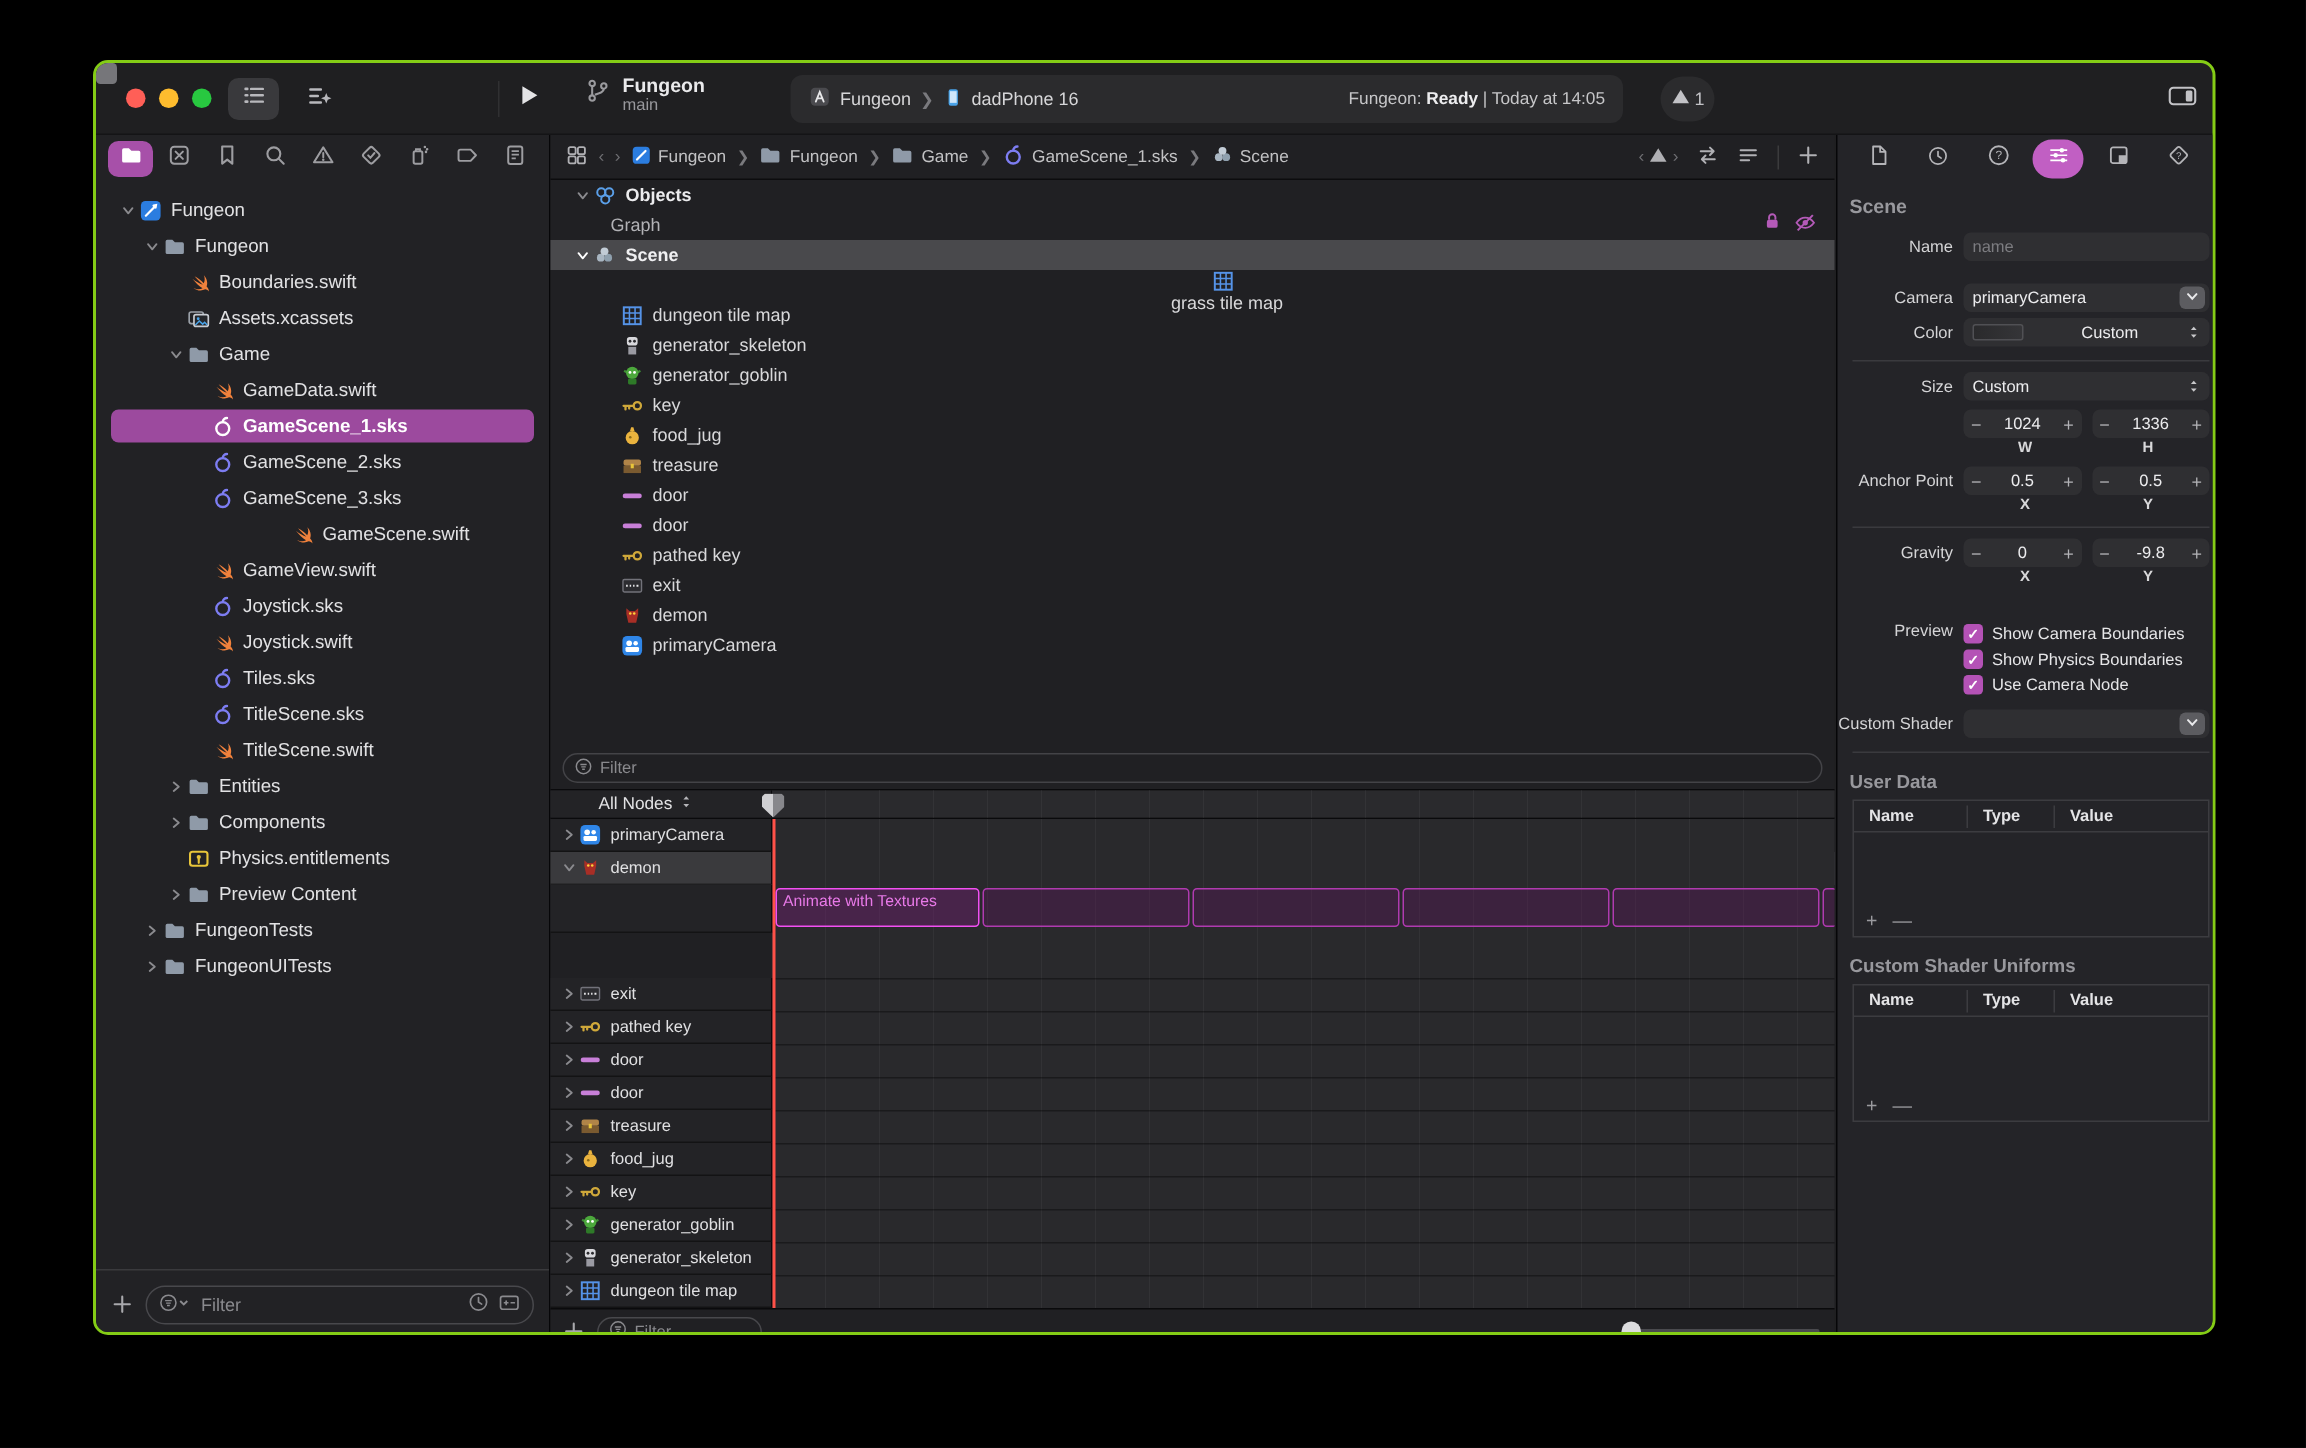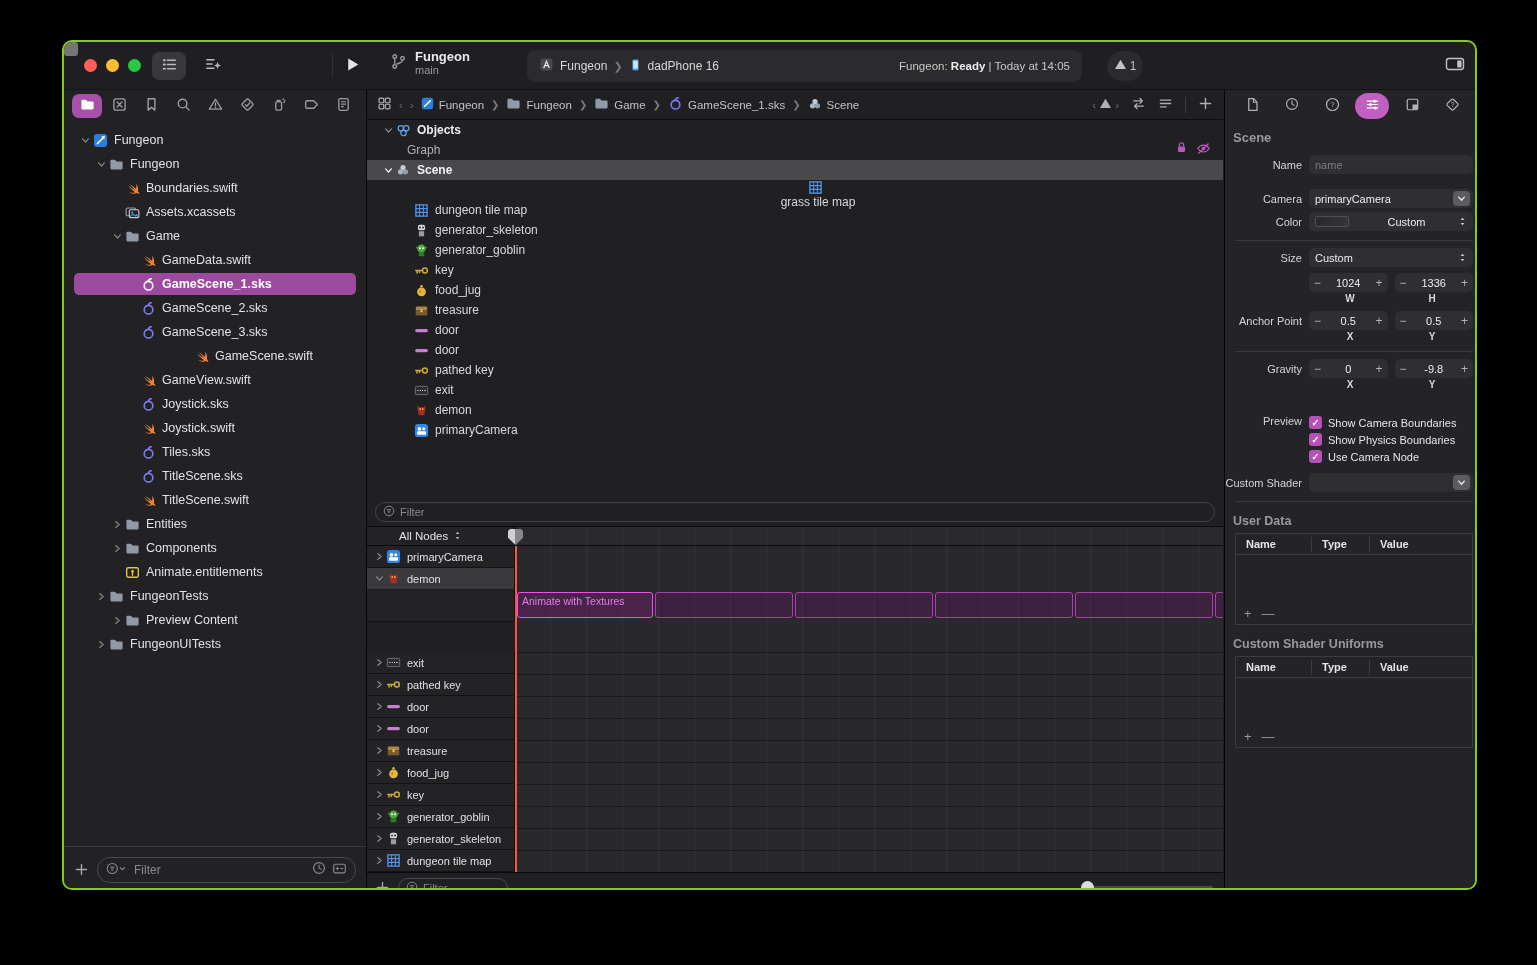--- a/index.html
+++ b/index.html
@@ -431,47 +431,47 @@
         </div>
         <div class="tree-row" style="padding-left: 46px;">
           <span class="tree-chev"></span>
           <span class="tree-icon">
             <svg class="icon-svg" width="15" height="15" viewBox="0 0 16 16">
               <rect x="1.8" y="3" width="12.4" height="10" rx="1.8" fill="none" stroke="#e8c53a" stroke-width="1.5"></rect>
               <circle cx="8" cy="6.8" r="1.5" fill="#e8c53a"></circle>
               <path d="M8 8.3v2.6" stroke="#e8c53a" stroke-width="1.5" stroke-linecap="round"></path>
             </svg>
           </span>
-          <span>Animate.entitlements</span>
+          <span>Physics.entitlements</span>
+        </div>
+        <div class="tree-row" style="padding-left: 46px;">
+          <span class="tree-chev">
+            <svg class="icon-svg" width="9" height="9" viewBox="0 0 16 16">
+              <path d="M5 3l6 5-6 5" fill="none" stroke="currentColor" stroke-width="2.2" stroke-linecap="round" stroke-linejoin="round"></path>
+            </svg>
+          </span>
+          <span class="tree-icon ic-folder">
+            <svg class="icon-svg" width="15" height="15" viewBox="0 0 16 16">
+              <path d="M1.5 4.2a1.2 1.2 0 011.2-1.2h3.6l1.8 1.8h5.2a1.2 1.2 0 011.2 1.2v6a1.2 1.2 0 01-1.2 1.2H2.7a1.2 1.2 0 01-1.2-1.2z" fill="currentColor"></path>
+            </svg>
+          </span>
+          <span>Preview Content</span>
         </div>
         <div class="tree-row" style="padding-left: 30px;">
           <span class="tree-chev">
             <svg class="icon-svg" width="9" height="9" viewBox="0 0 16 16">
               <path d="M5 3l6 5-6 5" fill="none" stroke="currentColor" stroke-width="2.2" stroke-linecap="round" stroke-linejoin="round"></path>
             </svg>
           </span>
           <span class="tree-icon ic-folder">
             <svg class="icon-svg" width="15" height="15" viewBox="0 0 16 16">
               <path d="M1.5 4.2a1.2 1.2 0 011.2-1.2h3.6l1.8 1.8h5.2a1.2 1.2 0 011.2 1.2v6a1.2 1.2 0 01-1.2 1.2H2.7a1.2 1.2 0 01-1.2-1.2z" fill="currentColor"></path>
             </svg>
           </span>
           <span>FungeonTests</span>
-        </div>
-        <div class="tree-row" style="padding-left: 46px;">
-          <span class="tree-chev">
-            <svg class="icon-svg" width="9" height="9" viewBox="0 0 16 16">
-              <path d="M5 3l6 5-6 5" fill="none" stroke="currentColor" stroke-width="2.2" stroke-linecap="round" stroke-linejoin="round"></path>
-            </svg>
-          </span>
-          <span class="tree-icon ic-folder">
-            <svg class="icon-svg" width="15" height="15" viewBox="0 0 16 16">
-              <path d="M1.5 4.2a1.2 1.2 0 011.2-1.2h3.6l1.8 1.8h5.2a1.2 1.2 0 011.2 1.2v6a1.2 1.2 0 01-1.2 1.2H2.7a1.2 1.2 0 01-1.2-1.2z" fill="currentColor"></path>
-            </svg>
-          </span>
-          <span>Preview Content</span>
         </div>
         <div class="tree-row" style="padding-left: 30px;">
           <span class="tree-chev">
             <svg class="icon-svg" width="9" height="9" viewBox="0 0 16 16">
               <path d="M5 3l6 5-6 5" fill="none" stroke="currentColor" stroke-width="2.2" stroke-linecap="round" stroke-linejoin="round"></path>
             </svg>
           </span>
           <span class="tree-icon ic-folder">
             <svg class="icon-svg" width="15" height="15" viewBox="0 0 16 16">
               <path d="M1.5 4.2a1.2 1.2 0 011.2-1.2h3.6l1.8 1.8h5.2a1.2 1.2 0 011.2 1.2v6a1.2 1.2 0 01-1.2 1.2H2.7a1.2 1.2 0 01-1.2-1.2z" fill="currentColor"></path>

